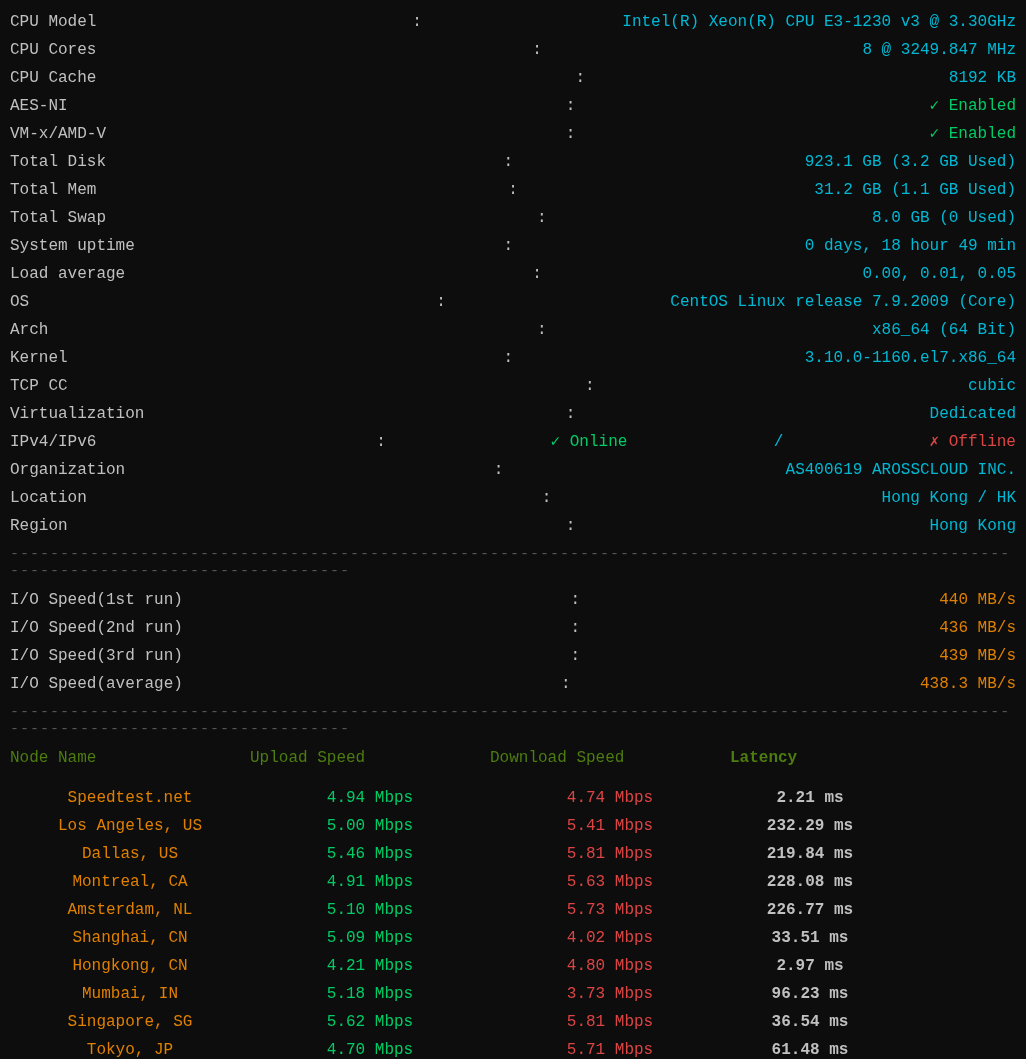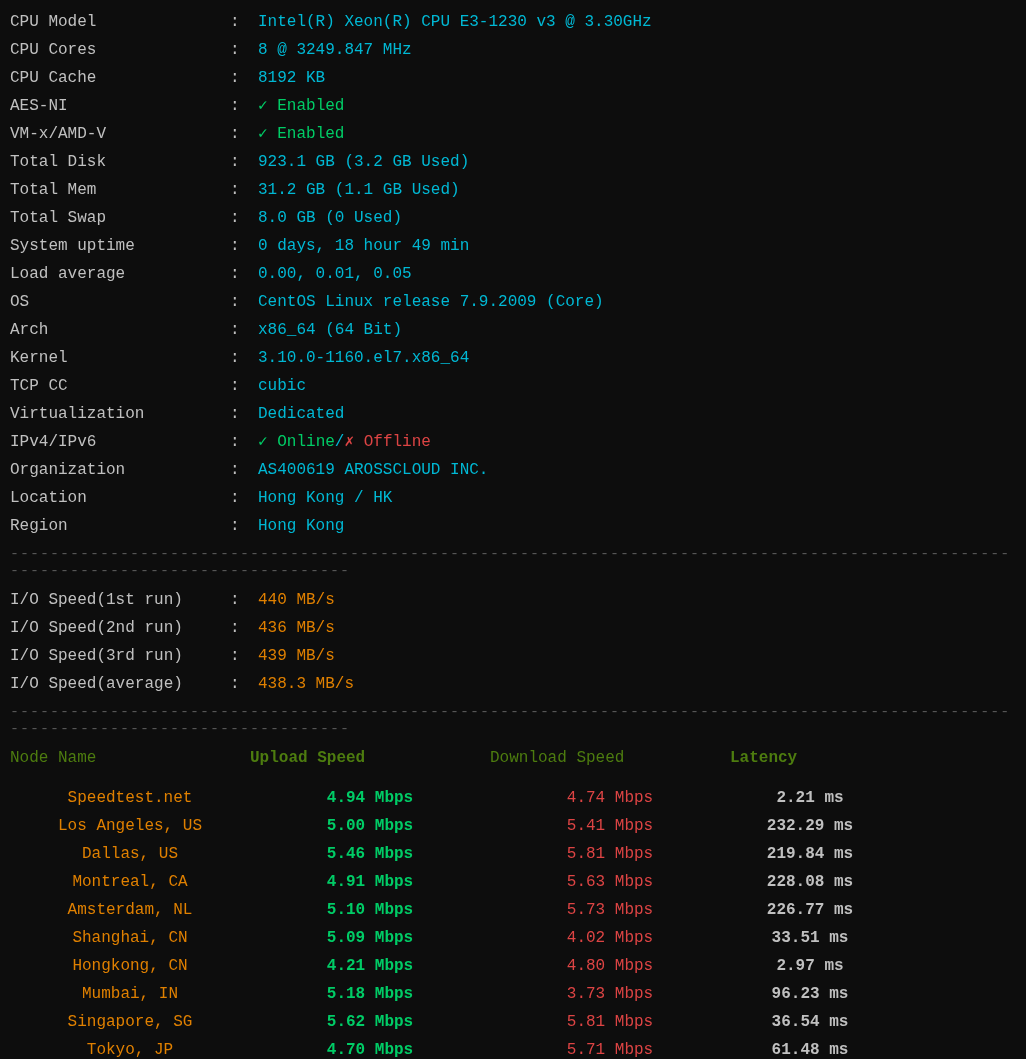--- a/index.html
+++ b/index.html
@@ -17,20 +17,21 @@
       padding: 8px 10px;
     }
     .info-table {
       width: 100%;
       margin-bottom: 2px;
     }
     .info-row {
       display: flex;
       align-items: baseline;
       line-height: 1.75;
+      justify-content: space-between;
     }
     .info-label {
       color: #c0c0c0;
       min-width: 220px;
       white-space: nowrap;
     }
     .info-colon {
       color: #c0c0c0;
       margin-right: 8px;
       min-width: 20px;
@@ -56,21 +57,21 @@
     .section-network {
       margin-top: 4px;
     }
     .network-header {
       display: flex;
       color: #4d7c0f;
       line-height: 1.75;
       margin-bottom: 12px;
     }
     .col-node { min-width: 240px; }
-    .col-upload { min-width: 240px; font-weight: bold; }
+    .col-upload { min-width: 240px; }
     .col-download { min-width: 240px; }
     .col-latency { min-width: 160px; font-weight: bold; }
     .network-row {
       display: flex;
       line-height: 1.75;
       text-align: center;
     }
     .net-node { color: #e08000; min-width: 240px; }
     .net-upload { color: #00cc66; min-width: 240px; }
     .net-download { color: #dd4444; min-width: 240px; }

